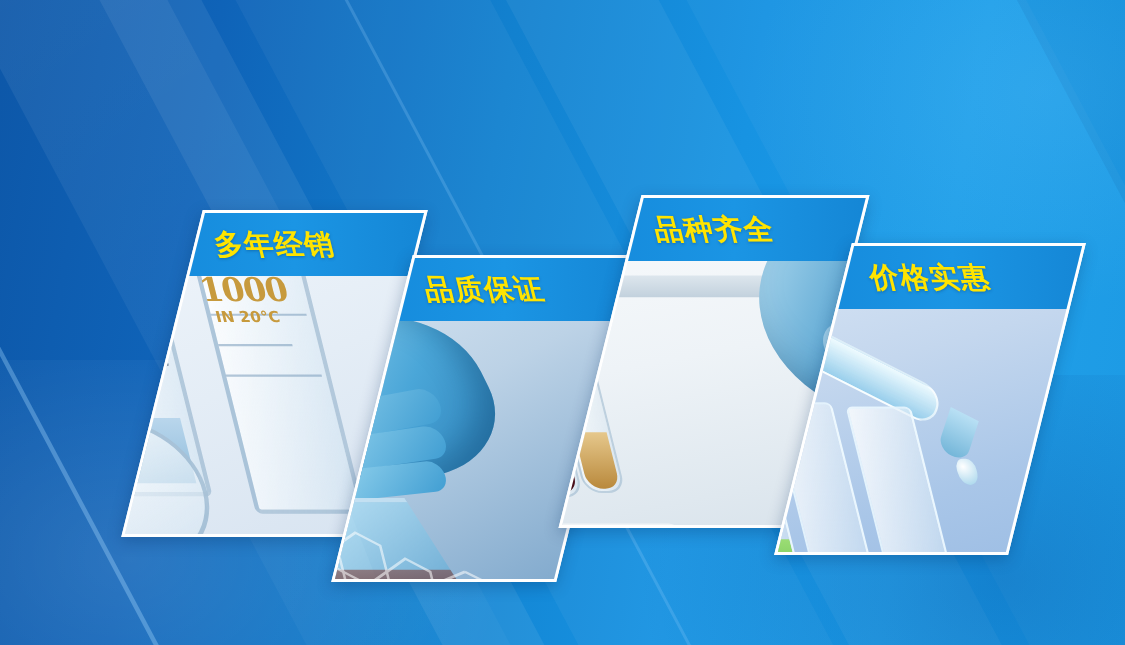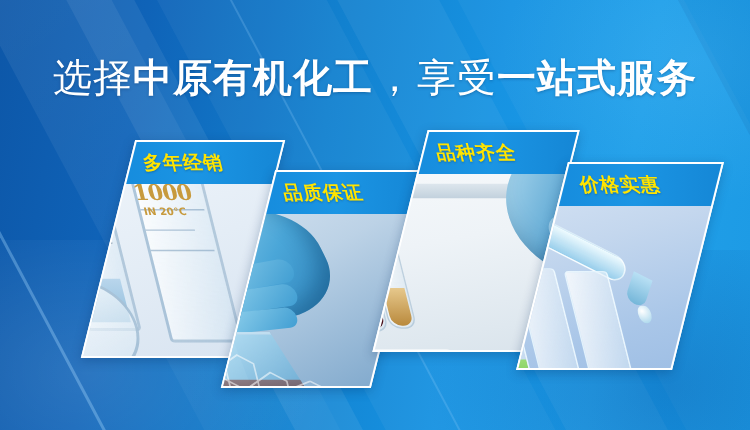--- a/index.html
+++ b/index.html
@@ -190,23 +190,20 @@
     <div class="stripe s5"></div>
     <div class="stripe s6"></div>
     <div class="stripe s7"></div>
     <div class="stripe s8"></div>
     <div class="stripe s9"></div>
     <div class="glow-bl"></div>
     <div class="glow-br"></div>
     <div class="glow-tr"></div>
   </div>
 
-  <div class="headline">
-    <span class="h-light">选择</span><span class="h-bold">中原有机化工</span><span class="h-comma">，</span><span class="h-light">享受</span><span class="h-accent">一站式服务</span>
-  </div>
 
   <div class="panels">
 
     <div class="panel" id="panel-1">
       <div class="inner">
         <div class="photo">
           <div class="pscene sc1">
 
             <div class="cyl c1"></div>
             <div class="cyl c2"></div>

